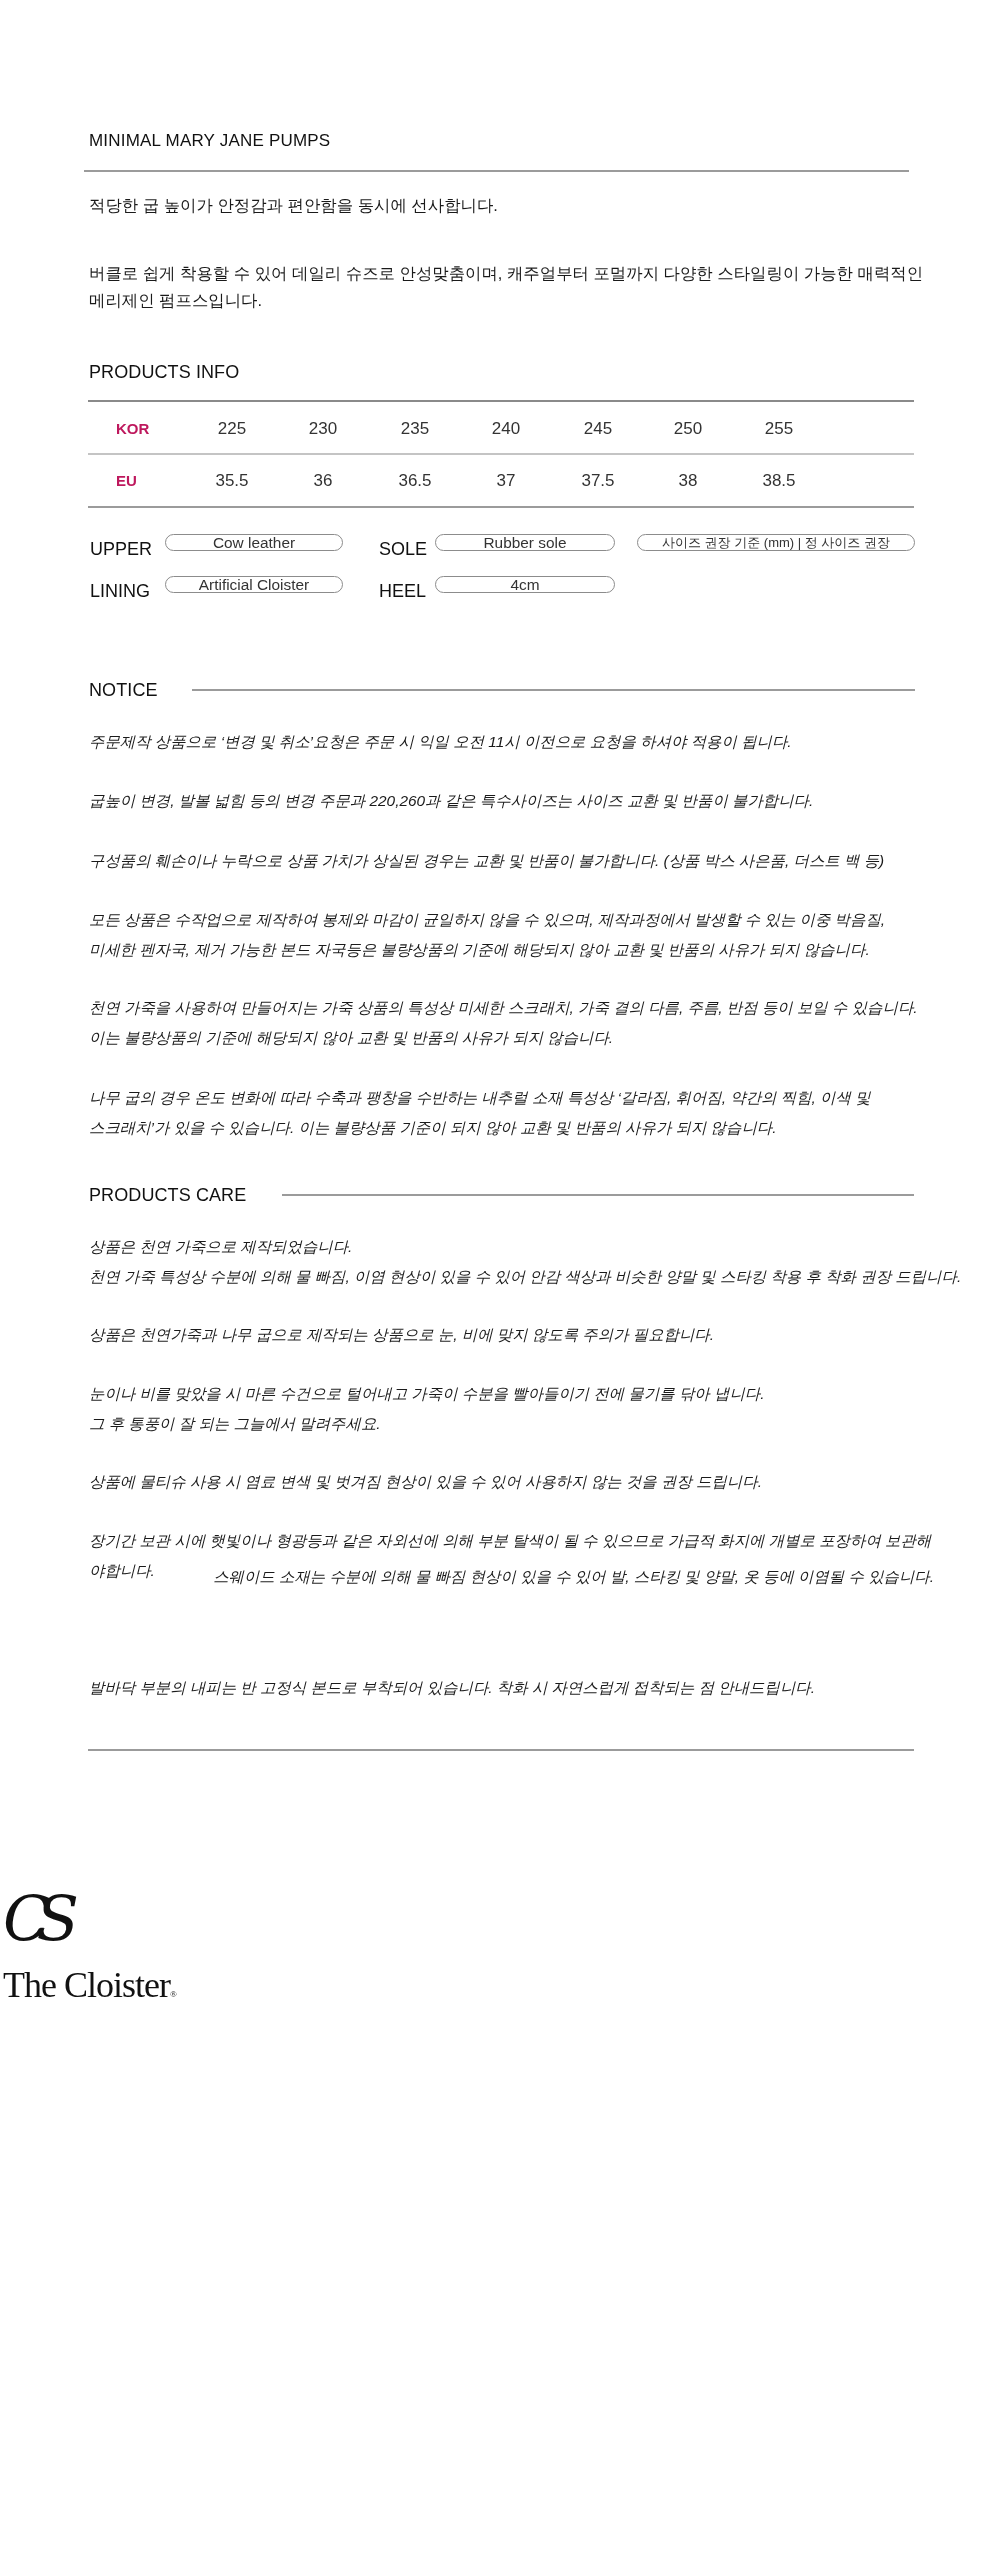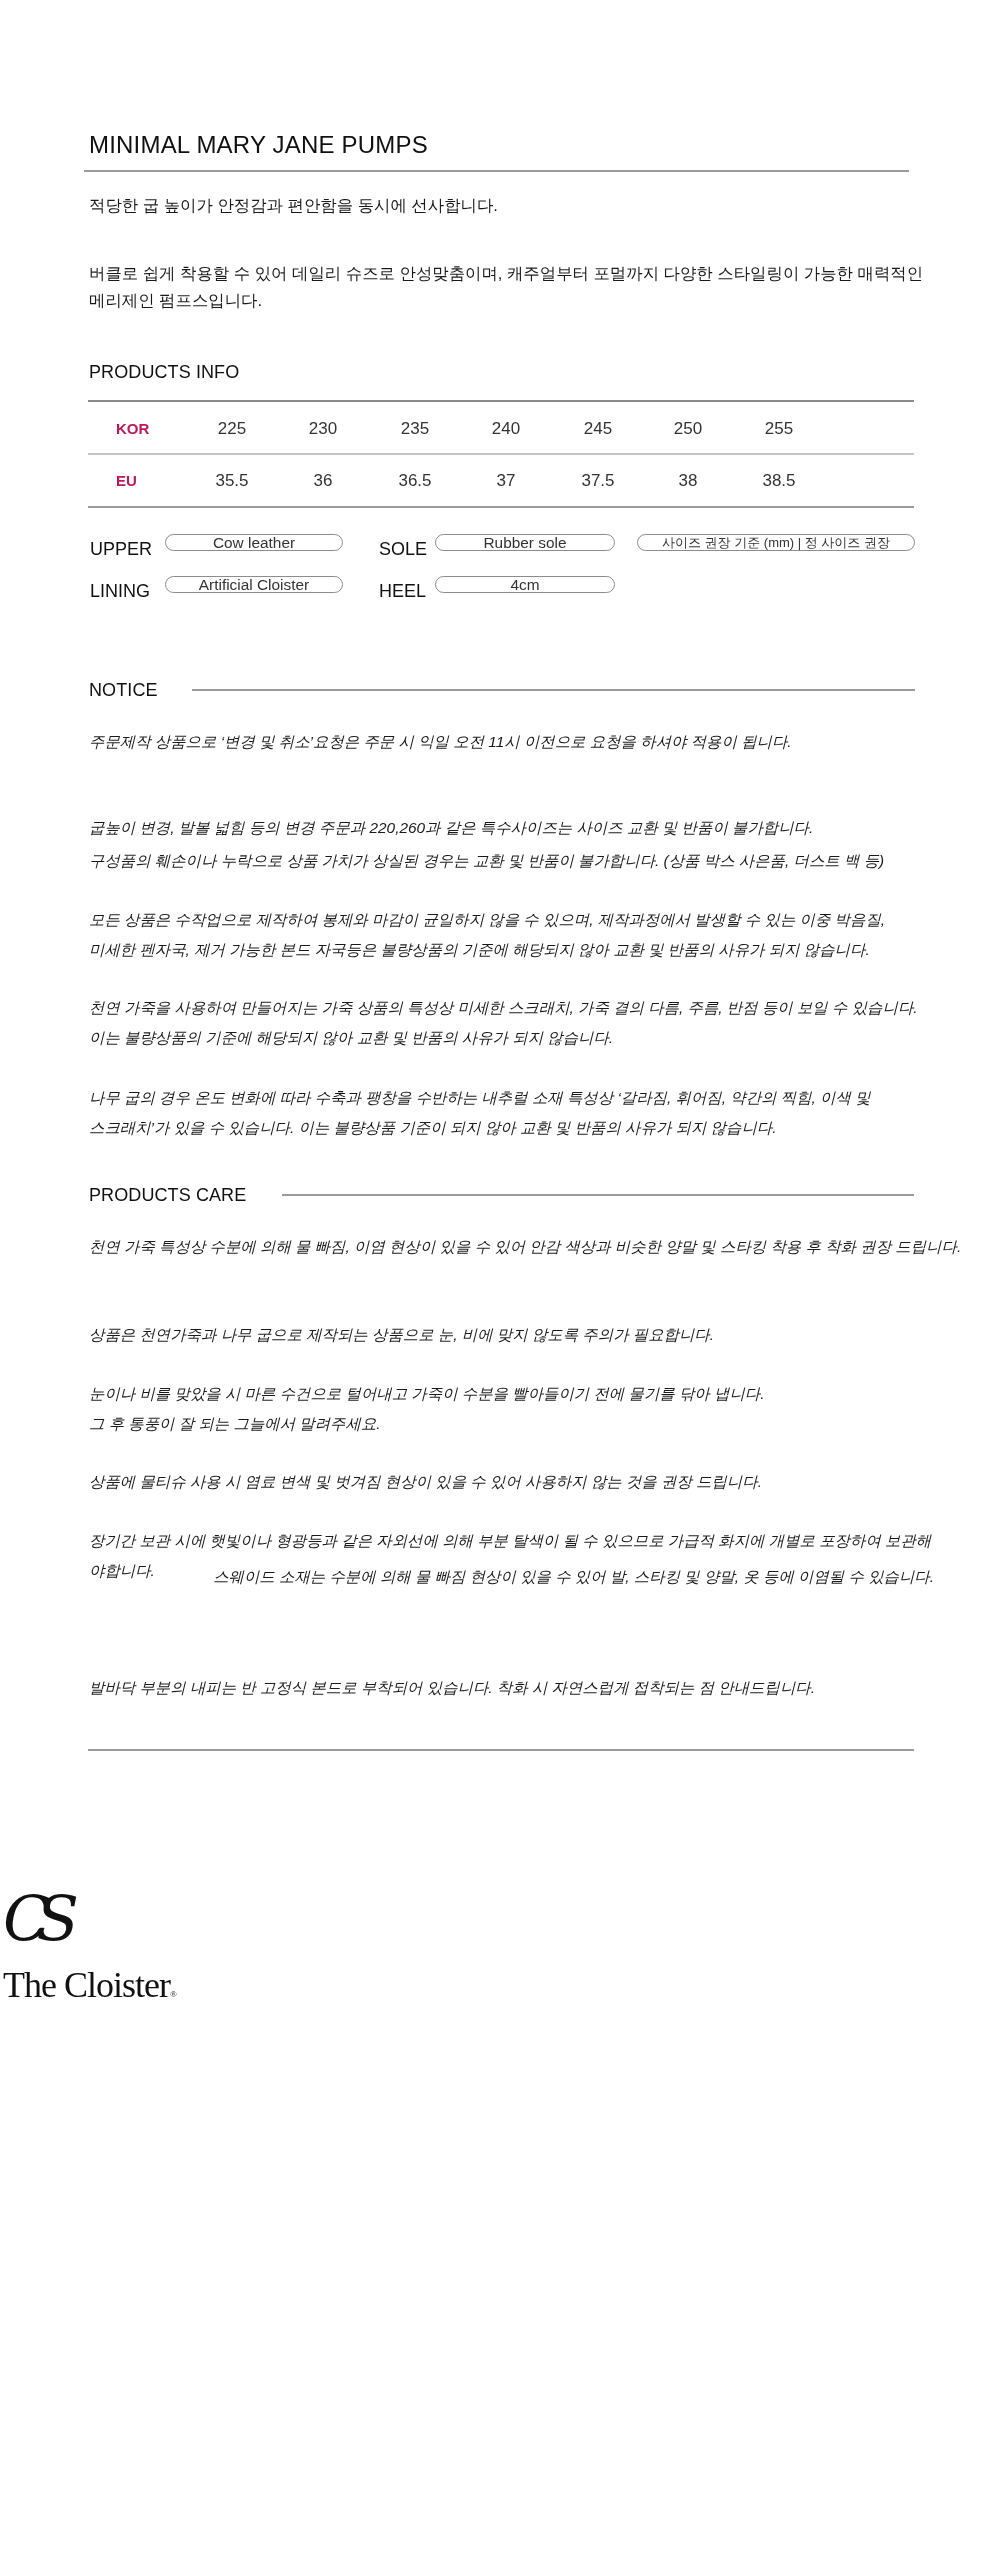--- a/index.html
+++ b/index.html
@@ -1,19 +1,19 @@
 <!DOCTYPE html>
 <html><head>
   <meta charset="utf-8">
   <style>
     * { margin: 0; padding: 0; box-sizing: border-box; }
     html, body { width: 1004px; height: 2576px; background: #ffffff; }
     body { position: relative; font-family: "Liberation Sans", "DejaVu Sans", sans-serif; color: #111111; overflow: hidden; }
     .abs { position: absolute; }
-    .title { left: 89px; top: 131px; font-size: 24px; letter-spacing: 0.2px; color: #111; }
+    .title { left: 89px; top: 131px; font-size: 17px; letter-spacing: 0.2px; color: #111; }
     .hr { position: absolute; height: 2px; background: #9b9b9b; }
     .para { position: absolute; left: 89px; width: 835px; font-size: 16.4px; line-height: 27px; color: #1a1a1a; }
     .section-title { position: absolute; left: 89px; font-size: 18px; color: #111; letter-spacing: 0.1px; }
     .size-label { position: absolute; font-size: 15px; font-weight: bold; color: #be185d; }
     .size-cell { position: absolute; font-size: 17px; color: #333; width: 60px; text-align: center; }
     .spec-label { position: absolute; font-size: 18px; color: #111; }
     .pill { position: absolute; height: 17px; border: 1.3px solid #8c8c8c; border-radius: 16px; font-size: 15.4px; color: #333; display: flex; align-items: center; justify-content: center; white-space: nowrap; }
     .pill.small { font-size: 13px; }
     .note { position: absolute; left: 89px; width: 845px; font-size: 15.4px; line-height: 30px; color: #1a1a1a; white-space: nowrap; font-style: italic; }
     .logo-mark { position: absolute; left: 3px; width: 908px; font-family: "DejaVu Serif", "Liberation Serif", serif; }
@@ -82,21 +82,21 @@
   <div class="spec-label" style="left:379px; top:581px;">HEEL</div>
   <div class="pill" style="left:435px; top:576px; width:180px;">4cm</div>
 </div>
 
 <div class="section-title" style="top:680px;">NOTICE</div>
 <div class="hr" style="left:192px; top:689px; width:723px;"></div>
 
 <div class="note" style="top:727px;">
   <div>주문제작 상품으로 ‘변경 및 취소’요청은 주문 시 익일 오전 11시 이전으로 요청을 하셔야 적용이 됩니다.</div>
 </div>
-<div class="note" style="top:786px;margin-top:27px;">
+<div class="note" style="top:786px;">
   <div>굽높이 변경, 발볼 넓힘 등의 변경 주문과 220,260과 같은 특수사이즈는 사이즈 교환 및 반품이 불가합니다.</div>
 </div>
 <div class="note" style="top:846px;">
   <div>구성품의 훼손이나 누락으로 상품 가치가 상실된 경우는 교환 및 반품이 불가합니다. (상품 박스 사은품, 더스트 백 등)</div>
 </div>
 <div class="note" style="top:905px;">
   <div>모든 상품은 수작업으로 제작하여 봉제와 마감이 균일하지 않을 수 있으며, 제작과정에서 발생할 수 있는 이중 박음질,</div>
   <div>미세한 펜자국, 제거 가능한 본드 자국등은 불량상품의 기준에 해당되지 않아 교환 및 반품의 사유가 되지 않습니다.</div>
 </div>
 <div class="note" style="top:993px;">
@@ -105,20 +105,21 @@
 </div>
 <div class="note" style="top:1083px;">
   <div>나무 굽의 경우 온도 변화에 따라 수축과 팽창을 수반하는 내추럴 소재 특성상 ‘갈라짐, 휘어짐, 약간의 찍힘, 이색 및</div>
   <div>스크래치’가 있을 수 있습니다. 이는 불량상품 기준이 되지 않아 교환 및 반품의 사유가 되지 않습니다.</div>
 </div>
 
 <div class="section-title" style="top:1185px;">PRODUCTS CARE</div>
 <div class="hr" style="left:282px; top:1194px; width:632px;"></div>
 
 <div class="note" style="top:1232px;">
+  <div>상품은 천연 가죽으로 제작되었습니다.</div>
   <div>천연 가죽 특성상 수분에 의해 물 빠짐, 이염 현상이 있을 수 있어 안감 색상과 비슷한 양말 및 스타킹 착용 후 착화 권장 드립니다.</div>
 </div>
 <div class="note" style="top:1320px;">
   <div>상품은 천연가죽과 나무 굽으로 제작되는 상품으로 눈, 비에 맞지 않도록 주의가 필요합니다.</div>
 </div>
 <div class="note" style="top:1379px;">
   <div>눈이나 비를 맞았을 시 마른 수건으로 털어내고 가죽이 수분을 빨아들이기 전에 물기를 닦아 냅니다.</div>
   <div>그 후 통풍이 잘 되는 그늘에서 말려주세요.</div>
 </div>
 <div class="note" style="top:1467px;">

